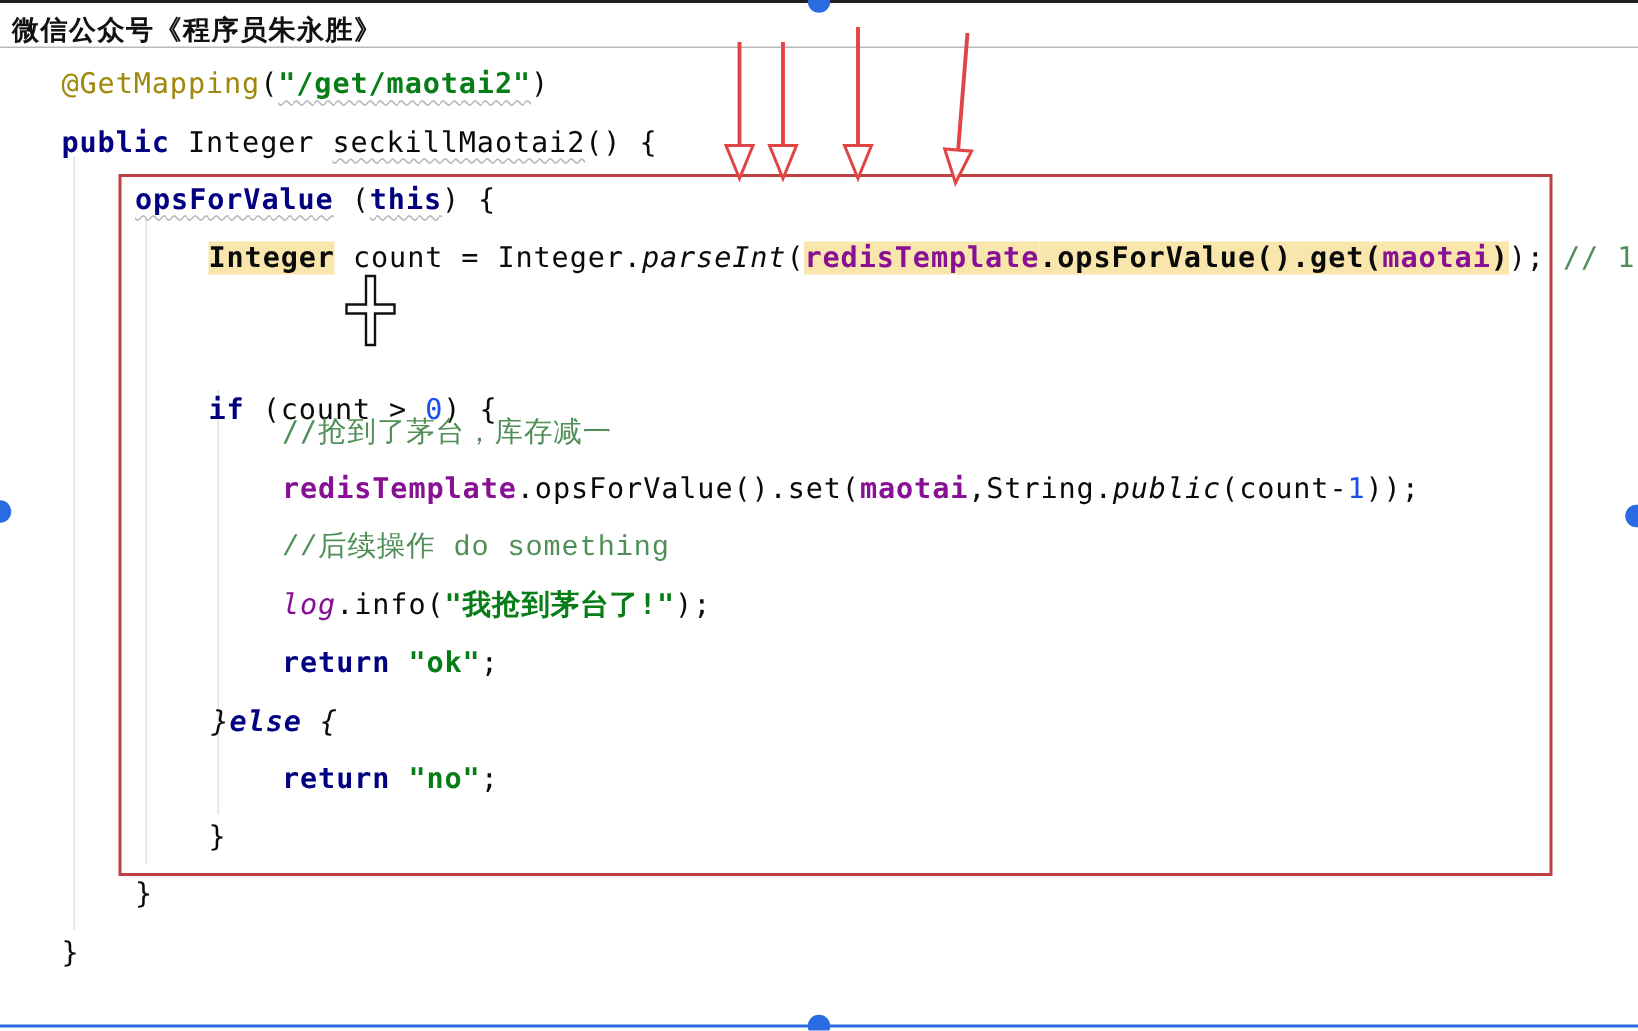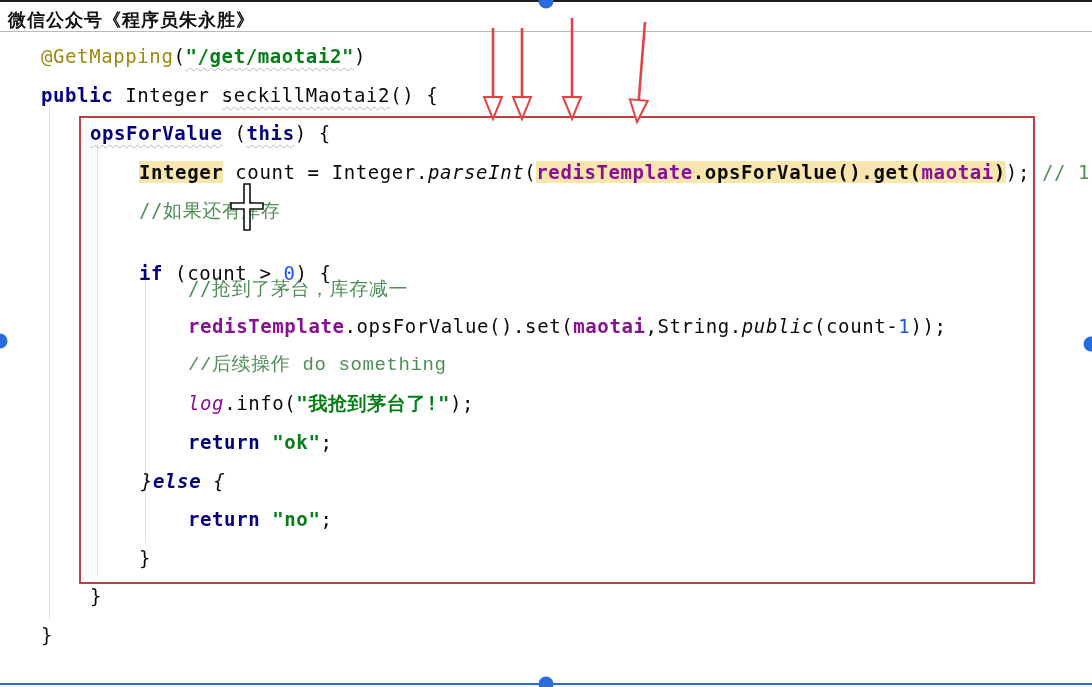--- a/index.html
+++ b/index.html
@@ -55,21 +55,20 @@
 
   <div class="guide" style="left:49px;top:104px;height:516px"></div>
   <div class="guide" style="left:97px;top:144px;height:432px"></div>
   <div class="guide" style="left:145px;top:260px;height:283px"></div>
 
   <div id="code" class="code-area">
       <div class="code-line" style="top: 44px; left: 41px;"><span class="seg ann">@GetMapping</span><span class="seg pl">(</span><span class="seg str sq">"/get/maotai2"</span><span class="seg pl">)</span></div>
       <div class="code-line" style="top: 83px; left: 41px;"><span class="seg kw">public</span><span class="seg pl"> Integer </span><span class="seg pl sq">seckillMaotai2</span><span class="seg pl">() {</span></div>
       <div class="code-line" style="top: 121px; left: 90px;"><span class="seg kw sq">opsForValue</span><span class="seg pl"> (</span><span class="seg kw sq">this</span><span class="seg pl">) {</span></div>
       <div class="code-line" style="top: 160px; left: 139px;"><span class="seg pl hl">Integer</span><span class="seg pl"> count = Integer.</span><span class="seg sm">parseInt</span><span class="seg pl">(</span><span class="seg fld hl">redisTemplate</span><span class="seg pl hl">.opsForValue().get(</span><span class="seg fld hl">maotai</span><span class="seg pl hl">)</span><span class="seg pl">); </span><span class="seg com">// 1</span></div>
-      <div class="code-line" style="top: 198px; left: 139px;"><span class="seg com">//如果还有库存</span></div>
       <div class="code-line" style="top: 237px; left: 139px; margin-top: 24px;"><span class="seg kw">if</span><span class="seg pl"> (count &gt; </span><span class="seg num">0</span><span class="seg pl">) {</span></div>
       <div class="code-line" style="top: 276px; left: 188px;"><span class="seg com">//抢到了茅台，库存减一</span></div>
       <div class="code-line" style="top: 314px; left: 188px;"><span class="seg fld">redisTemplate</span><span class="seg pl">.opsForValue().set(</span><span class="seg fld">maotai</span><span class="seg pl">,String.</span><span class="seg sm">public</span><span class="seg pl">(count-</span><span class="seg num">1</span><span class="seg pl">));</span></div>
       <div class="code-line" style="top: 353px; left: 188px; font-family: Liberation Mono, monospace;"><span class="seg com">//后续操作 do something</span></div>
       <div class="code-line" style="top: 391px; left: 188px;"><span class="seg logf">log</span><span class="seg pl">.info(</span><span class="seg str">"我抢到茅台了!"</span><span class="seg pl">);</span></div>
       <div class="code-line" style="top: 430px; left: 188px;"><span class="seg kw">return </span><span class="seg str">"ok"</span><span class="seg pl">;</span></div>
       <div class="code-line" style="top: 469px; left: 141px; font-style: italic;"><span class="seg pl">}</span><span class="seg kw">else</span><span class="seg pl"> {</span></div>
       <div class="code-line" style="top: 507px; left: 188px;"><span class="seg kw">return </span><span class="seg str">"no"</span><span class="seg pl">;</span></div>
       <div class="code-line" style="top: 546px; left: 139px;"><span class="seg pl">}</span></div>
       <div class="code-line" style="top: 584px; left: 90px;"><span class="seg pl">}</span></div>

